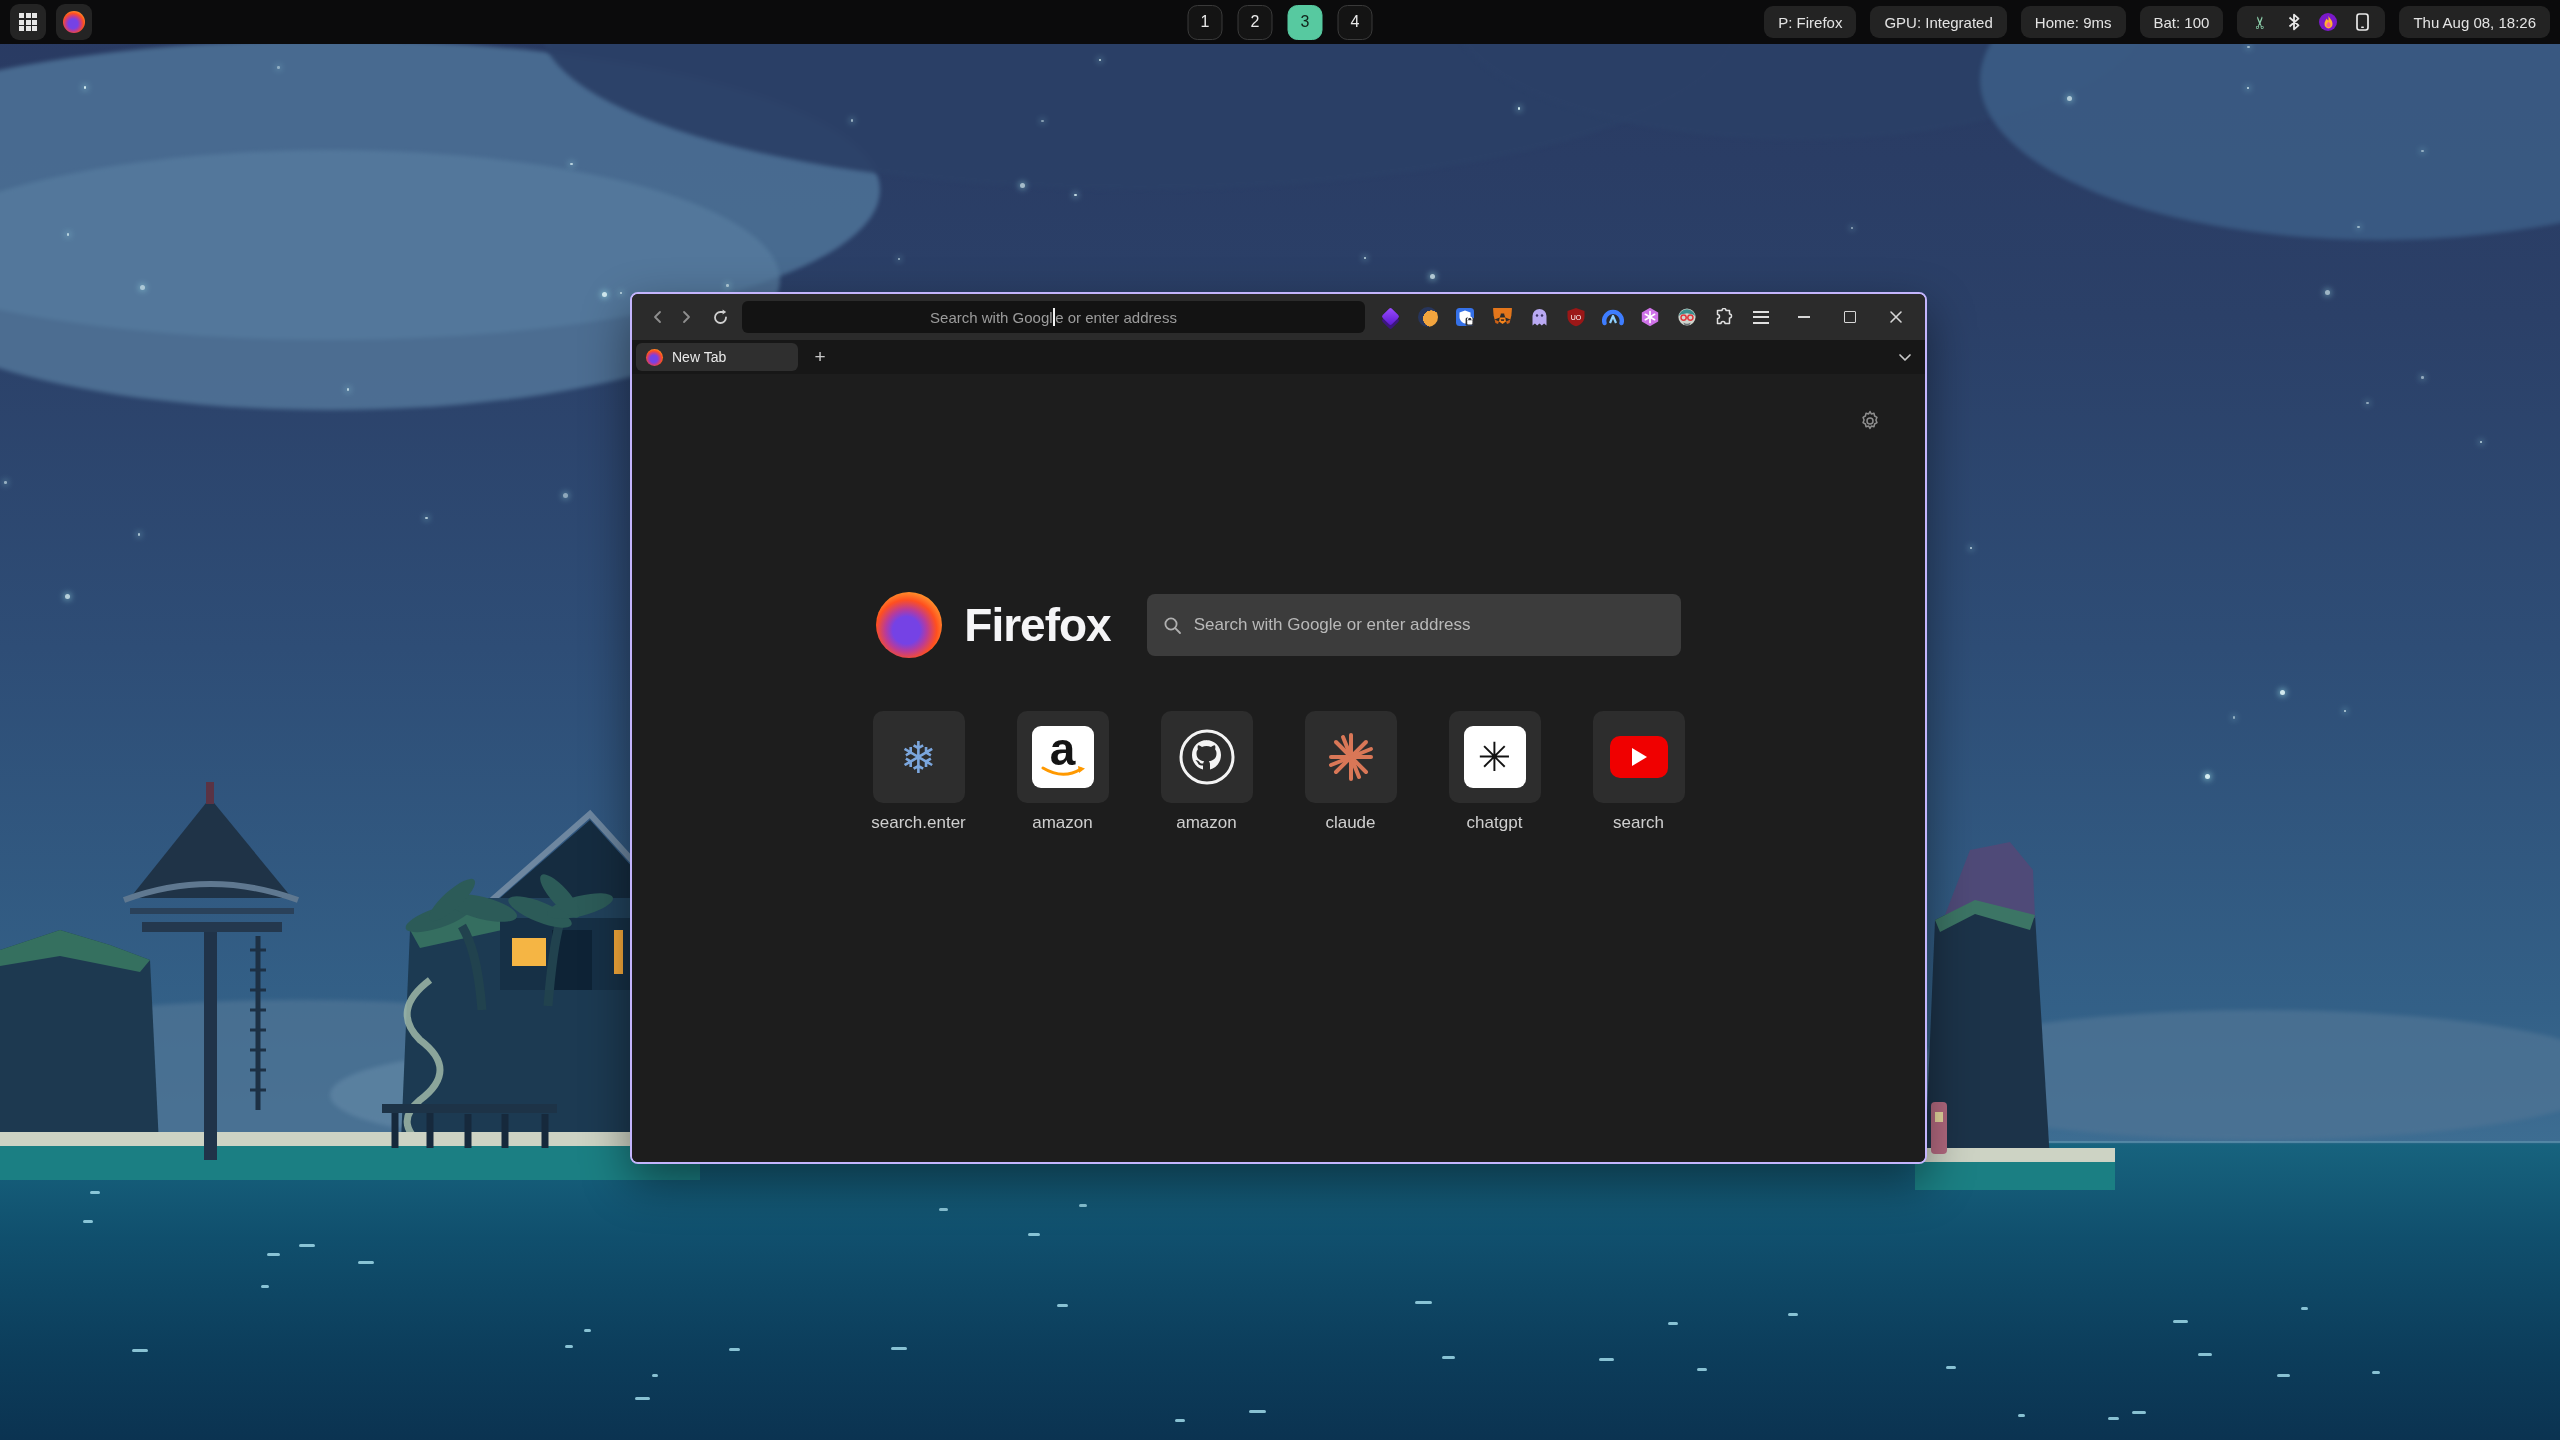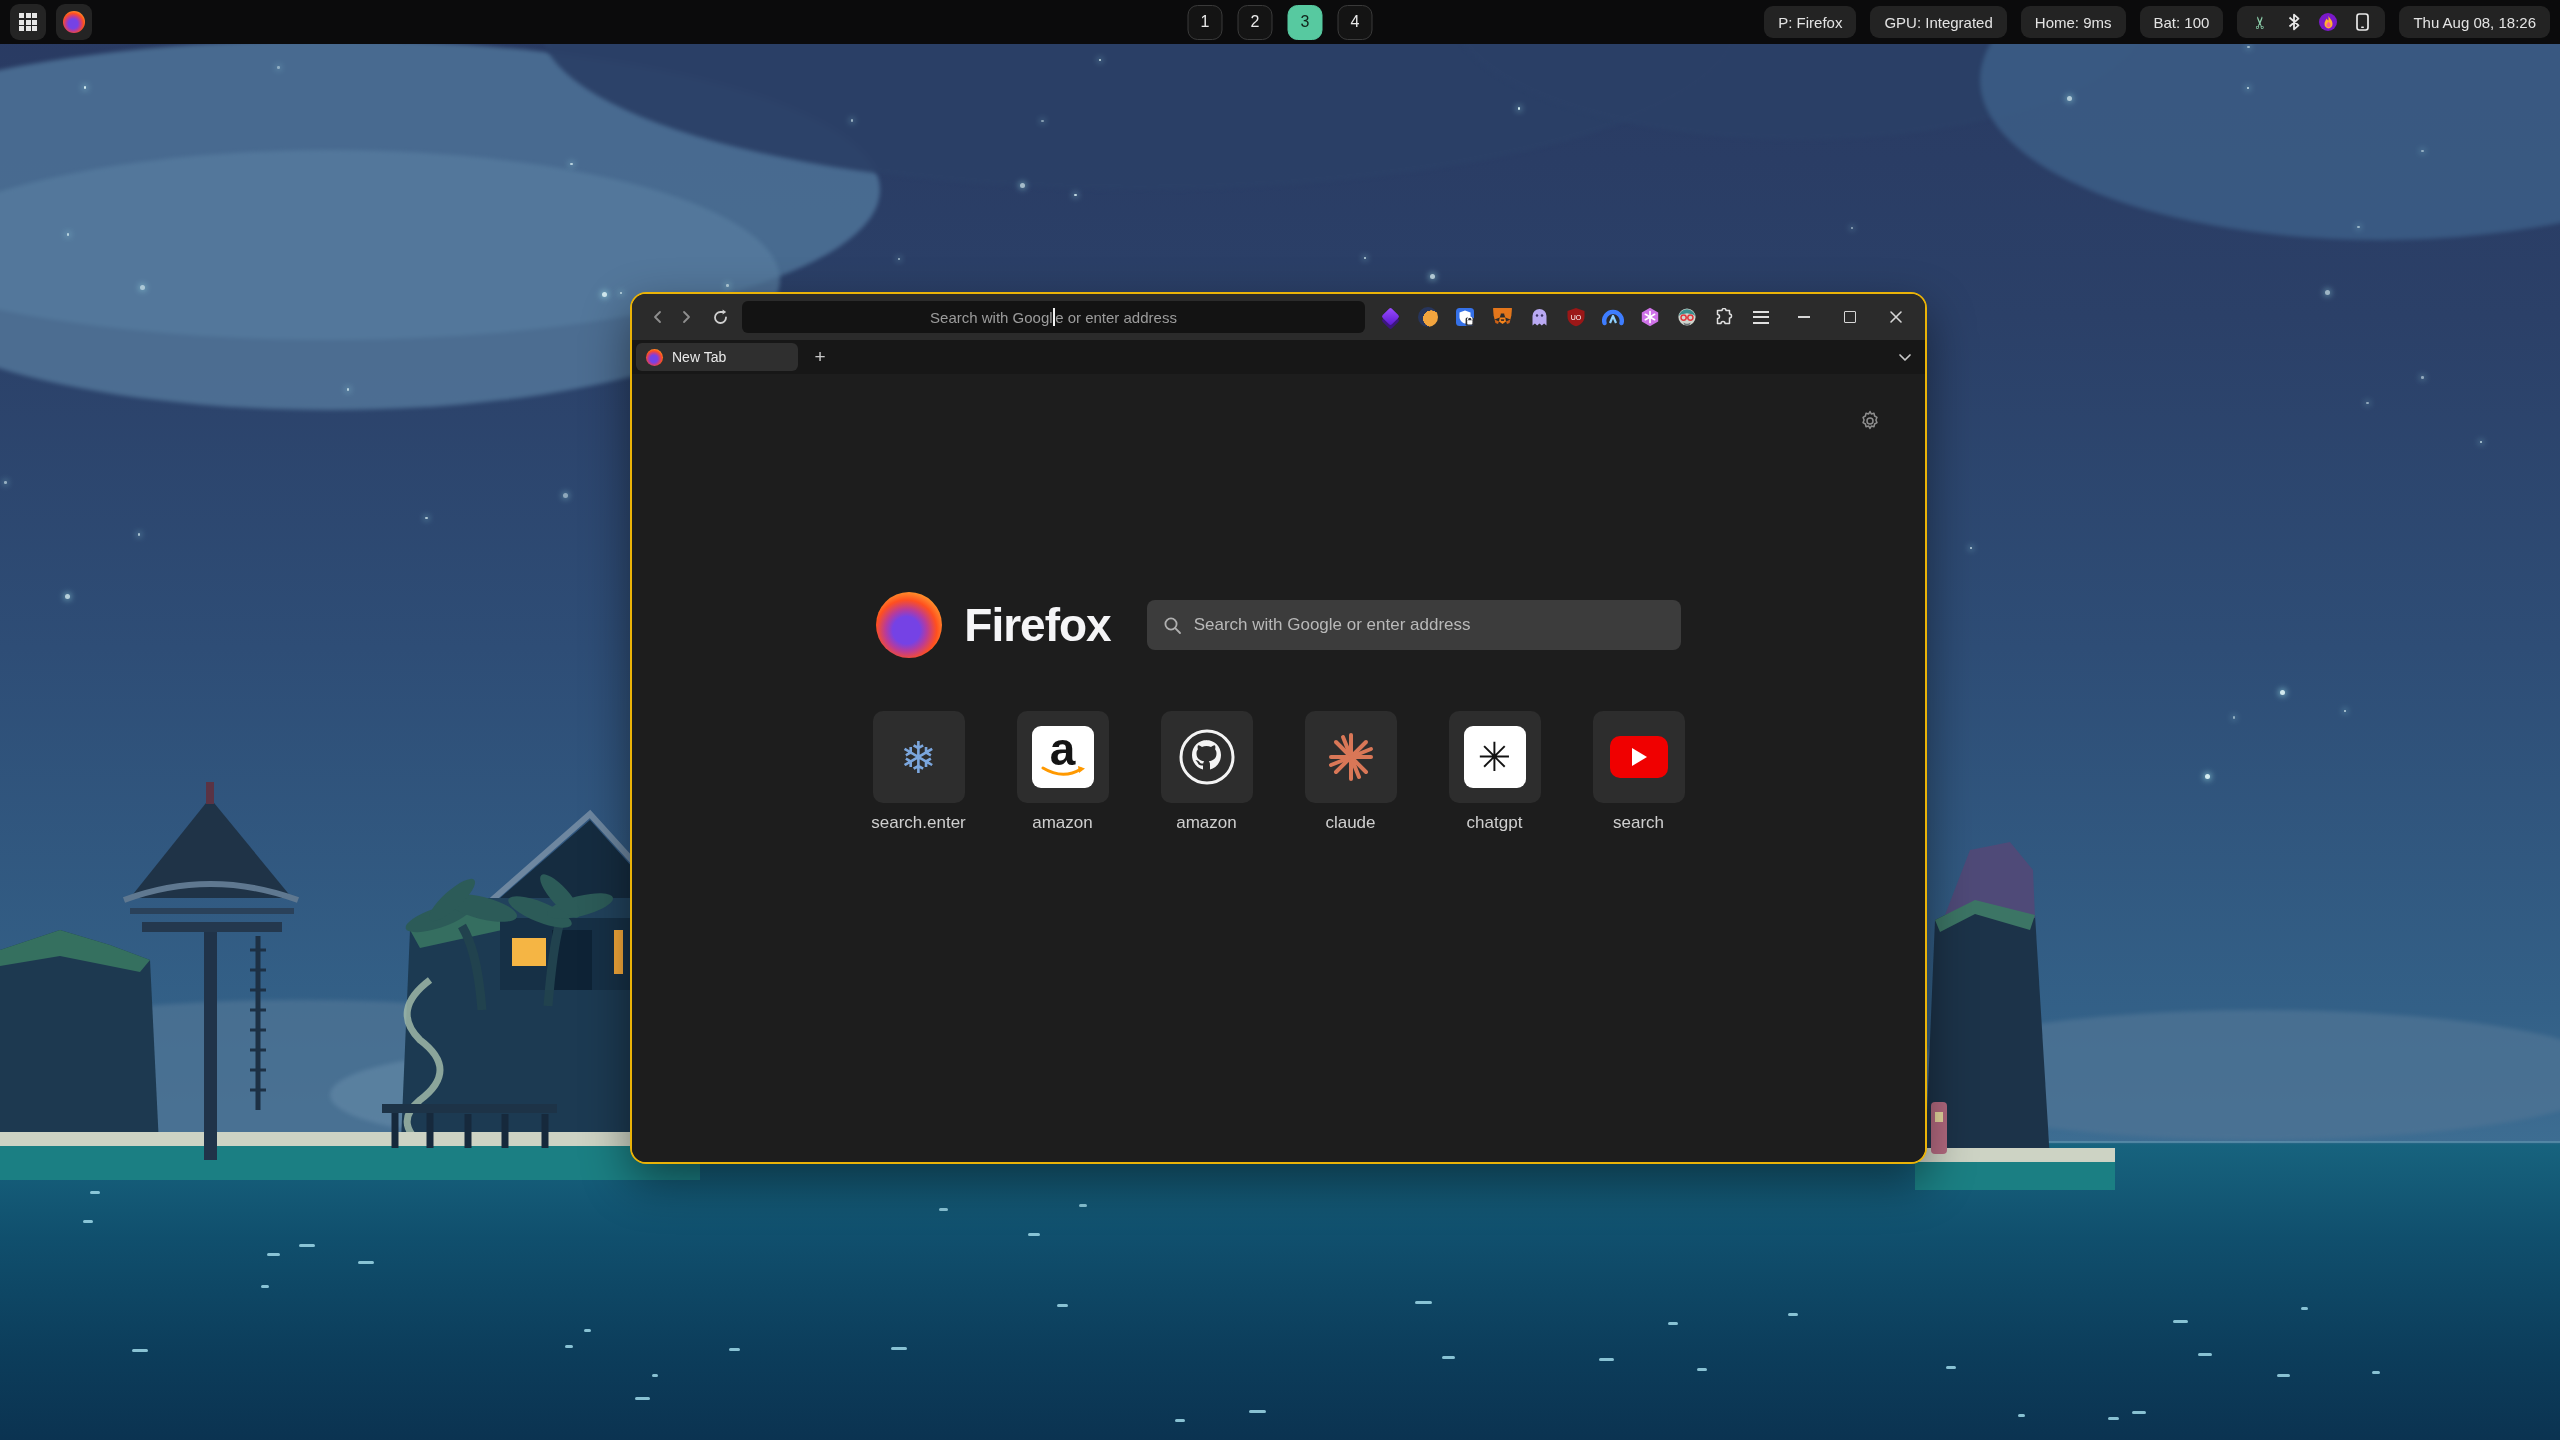--- a/index.html
+++ b/index.html
@@ -39,21 +39,21 @@
   .pill { height:32px; background:#232323; border-radius:9px; color:#e3e3e3; font-size:15px;
     display:flex; align-items:center; padding:0 14px; white-space:nowrap; }
   .tray { gap:16px; }
   .tray .ticon { display:flex; align-items:center; justify-content:center; width:18px; height:18px; }
   .scissors { color:#8fd3ae; font-size:17px; transform:rotate(-90deg); }
   .flame-dot { width:20px; height:20px; border-radius:50%; background:#7a19c9;
     display:flex; align-items:center; justify-content:center; }
 
   
   #fxwin { position:absolute; left:630px; top:292px; width:1297px; height:872px; z-index:4;
-    border:2px solid #eab308; border-radius:16px; overflow:hidden; background:#1e1e1e;
+    border:2px solid #c4b5fd; border-radius:8px; overflow:hidden; background:#1e1e1e;
     box-shadow:0 18px 48px rgba(0,0,0,.45); }
   #fxtoolbar { height:46px; background:#2b2b2b; display:flex; align-items:center; padding:0 12px; }
   .navbtn { width:28px; height:28px; display:flex; align-items:center; justify-content:center;
     border-radius:5px; cursor:pointer; flex:0 0 auto; }
   #urlbar { flex:1; height:32px; margin:0 12px 0 8px; background:#131313; border-radius:6px;
     display:flex; align-items:center; justify-content:center; color:#9c9c9c; font-size:15px;
     cursor:text; position:relative; }
   .caret { display:inline-block; width:1.5px; height:18px; background:#f2f2f2; margin:0 .5px;
     vertical-align:middle; }
   .extrow { display:flex; align-items:center; gap:9px; flex:0 0 auto; }
@@ -74,21 +74,21 @@
   .tab-spacer { flex:1; }
   .tablist-btn { margin-right:12px; cursor:pointer; display:flex; align-items:center; }
 
   #fxcontent { position:relative; height:788px; background:#1d1d1d; }
   #gearbtn { position:absolute; top:36px; right:44px; cursor:pointer; }
   #hero { position:absolute; top:218px; left:0; width:100%; display:flex; align-items:center;
     justify-content:center; }
   .hero-logo { width:66px; height:66px; border-radius:50%; margin-right:22px;
     background:radial-gradient(circle at 46% 58%, #7542e5 0 26%, #b83b9a 40%, #ff4f1f 58%, #ff9b2d 77%, #ffd04f 94%); }
   .wordmark { color:#f5f5f7; font-size:46px; font-weight:bold; letter-spacing:-1px; margin-right:36px;text-align:right; }
-  #pagesearch { width:534px; height:50px; background:#3c3c3c; border-radius:8px; display:flex;
+  #pagesearch { width:534px; height:62px; background:#3c3c3c; border-radius:8px; display:flex;
     align-items:center; padding:12px 16px; gap:12px; cursor:text; }
   #pagesearch .ph { color:#b9b9b9; font-size:17px; }
   #tiles { position:absolute; top:337px; left:0; width:100%; display:flex; justify-content:center;
     gap:52px; }
   .tile { width:92px; display:flex; flex-direction:column; align-items:center; cursor:pointer; }
   .tile-card { width:92px; height:92px; background:#2d2d2d; border-radius:10px; display:flex;
     align-items:center; justify-content:center; }
   .tile-label { margin-top:10px; color:#cfcfcf; font-size:17px; }
   .mini-card { border-radius:9px; display:flex; align-items:center; justify-content:center; }
   .nix-glyph { font-size:44px; color:#7ba6dd; font-family:"DejaVu Sans", sans-serif; }

